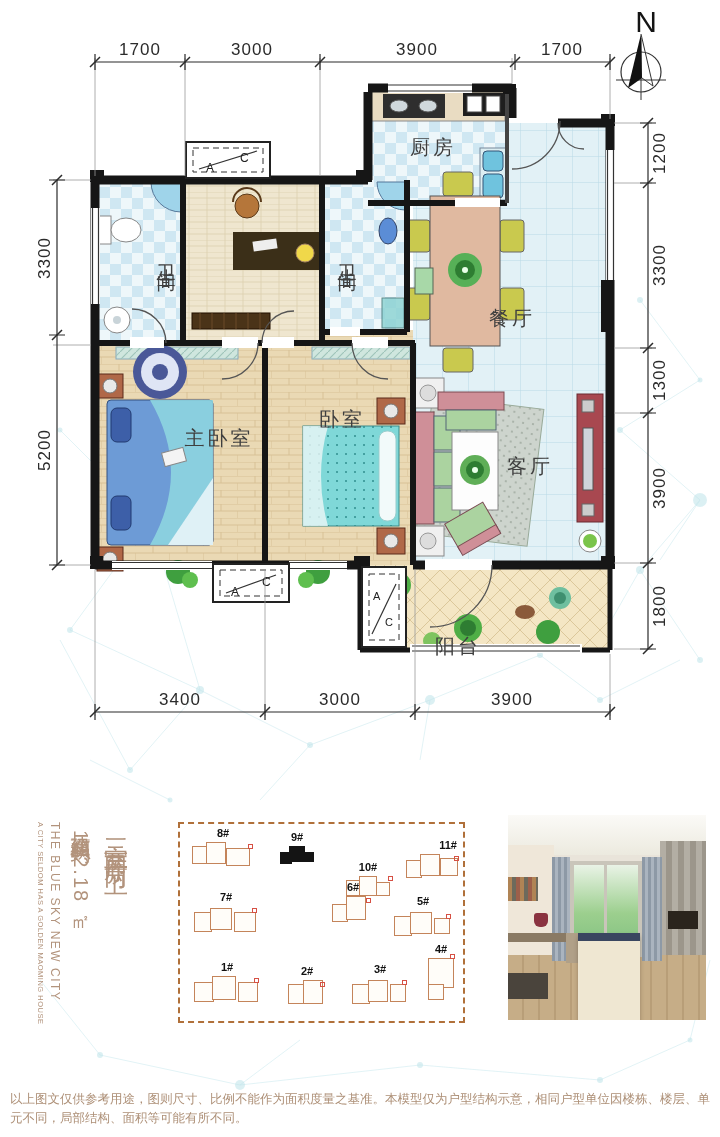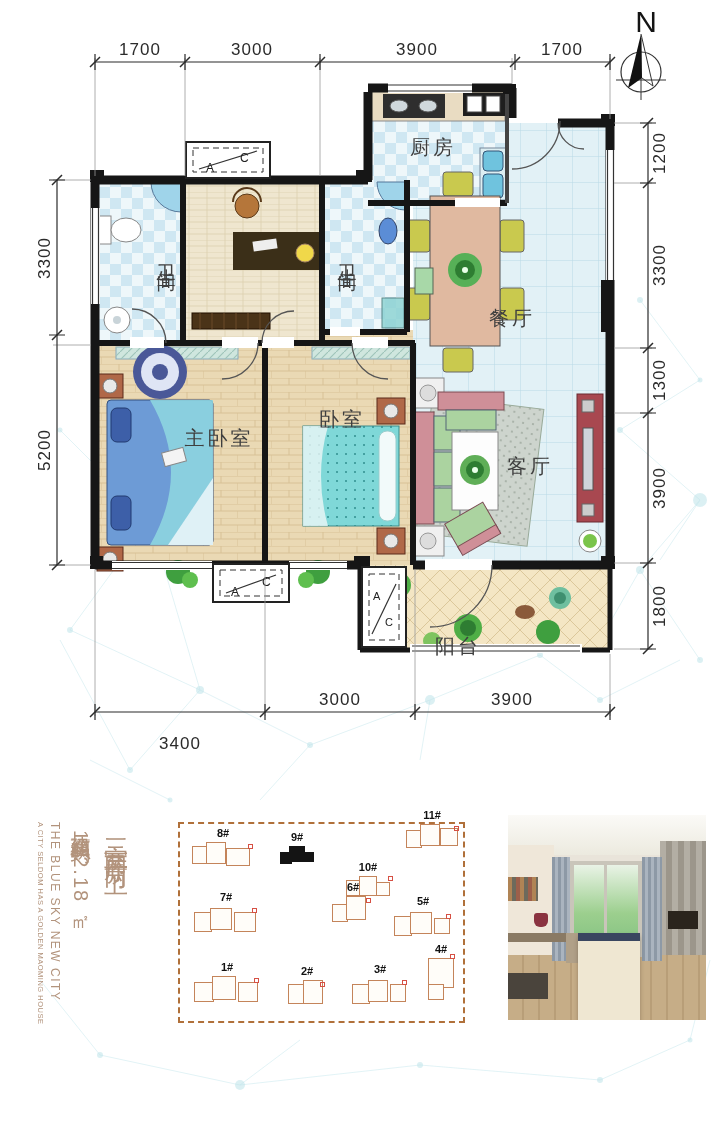--- a/index.html
+++ b/index.html
@@ -386,21 +386,21 @@
   <span class="lbl" style="left:512px;top:318px;">餐厅</span>
   <span class="lbl" style="left:192px;top:438px;margin-left:27px;">主卧室</span>
   <span class="lbl" style="left:342px;top:419px;">卧室</span>
   <span class="lbl" style="left:530px;top:466px;">客厅</span>
   <span class="lbl" style="left:458px;top:646px;">阳台</span>
 
   <span class="dim" style="left:140px;top:50px;">1700</span>
   <span class="dim" style="left:252px;top:50px;">3000</span>
   <span class="dim" style="left:417px;top:50px;">3900</span>
   <span class="dim" style="left:562px;top:50px;">1700</span>
-  <span class="dim" style="left:180px;top:700px;margin-top:44px;">3400</span>
+  <span class="dim" style="left:180px;top:700px;">3400</span>
   <span class="dim" style="left:340px;top:700px;">3000</span>
   <span class="dim" style="left:512px;top:700px;">3900</span>
   <span class="dim r" style="left:45px;top:258px;">3300</span>
   <span class="dim r" style="left:45px;top:450px;">5200</span>
   <span class="dim r" style="left:660px;top:153px;">1200</span>
   <span class="dim r" style="left:660px;top:265px;">3300</span>
   <span class="dim r" style="left:660px;top:380px;">1300</span>
   <span class="dim r" style="left:660px;top:488px;">3900</span>
   <span class="dim r" style="left:660px;top:606px;">1800</span>
 
@@ -423,21 +423,21 @@
       <span class="u" style="left:9px;top:0;width:16px;height:16px;"></span>
       <span class="u" style="left:24px;top:6px;width:10px;height:10px;"></span>
     </div>
     <div class="bldg" style="left:166px;top:20px;width:44px;height:24px;margin-top:32px;">
       <span class="lb">10#</span>
       <span class="u" style="left:0;top:4px;width:16px;height:16px;"></span>
       <span class="u" style="left:13px;top:0;width:18px;height:20px;"></span>
       <span class="u" style="left:30px;top:6px;width:14px;height:14px;"></span>
       <span class="rd" style="left:42px;top:0;"></span>
     </div>
-    <div class="bldg" style="left:226px;top:0;width:52px;height:28px;">
+    <div class="bldg" style="left:226px;top:30px;width:52px;height:28px;padding-left:32px;">
       <span class="lb">11#</span>
       <span class="u" style="left:0;top:6px;width:16px;height:18px;"></span>
       <span class="u" style="left:14px;top:0;width:20px;height:22px;"></span>
       <span class="u" style="left:34px;top:4px;width:18px;height:18px;"></span>
       <span class="rd" style="left:48px;top:2px;"></span>
     </div>
     <div class="bldg" style="left:14px;top:82px;width:64px;height:30px;">
       <span class="lb">7#</span>
       <span class="u" style="left:0;top:6px;width:18px;height:20px;"></span>
       <span class="u" style="left:16px;top:2px;width:22px;height:22px;"></span>
@@ -496,14 +496,15 @@
     <div class="ph-window"></div>
     <div class="ph-mull"></div>
     <div class="ph-curtR"></div>
     <div class="ph-desk"></div>
     <div class="ph-lamp"></div>
     <div class="ph-chair"></div>
     <div class="ph-bench"></div>
     <div class="ph-bed"></div>
   </div>
 
+  <div class="footer">以上图文仅供参考用途，图则尺寸、比例不能作为面积度量之基准。本模型仅为户型结构示意，相同户型单位因楼栋、楼层、单元不同，局部结构、面积等可能有所不同。</div>
 
 </div>
 
 </body></html>

